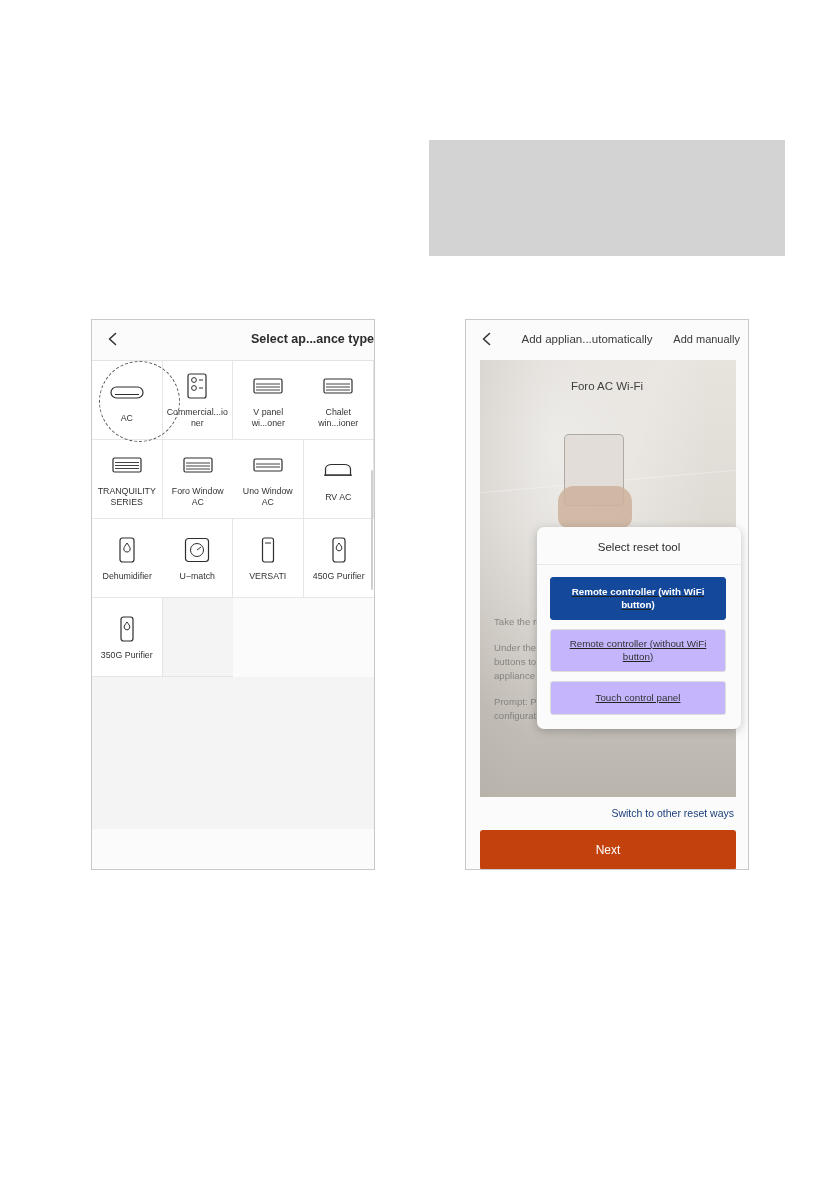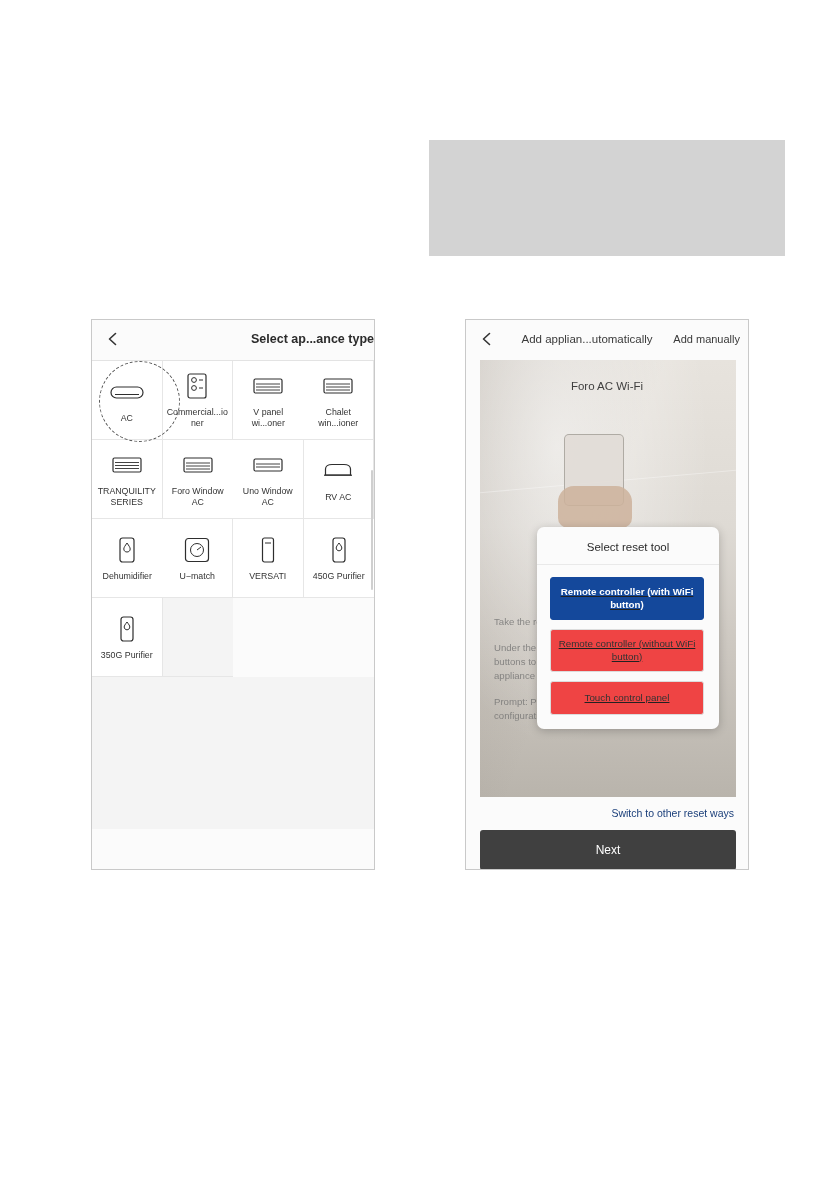--- a/index.html
+++ b/index.html
@@ -231,56 +231,56 @@
     font-size: 10.5px;
     color: #1b3f7a;
     cursor: pointer;
   }
   .next-btn {
     position: absolute;
     left: 0;
     top: 470px;
     width: 256px;
     height: 40px;
-    background: #404040;
+    background: #c2410c;
     color: #fff;
     border: none;
     border-radius: 3px;
     font-size: 12px;
     font-family: "Liberation Sans", sans-serif;
     cursor: pointer;
   }
 
   
   .modal {
     position: absolute;
     left: 57px;
     top: 167px;
-    width: 182px;
+    width: 204px;
     background: #fbfbfb;
     border-radius: 7px;
     box-shadow: 0 2px 10px rgba(0,0,0,.22);
     z-index: 10;
     padding: 0 0 14px 0;
   }
   .modal .m-title {
     text-align: center;
     font-size: 11.5px;
     color: #2b2b2b;
     padding: 14px 0 11px 0;
     border-bottom: 1px solid #e9e9e9;
   }
   .modal .opts {
     padding: 12px 15px 0 13px;
     text-decoration: underline;
   }
   .opt {
     border: 1px solid #dcdcdc;
     border-radius: 3px;
-    background: #ef4444;
+    background: #c4b5fd;
     color: #333;
     font-size: 9.8px;
     line-height: 12.5px;
     text-align: center;
     padding: 8px 6px;
     margin-bottom: 9px;
     cursor: pointer;
     box-sizing: border-box;
     min-height: 34px;
     display: flex;

